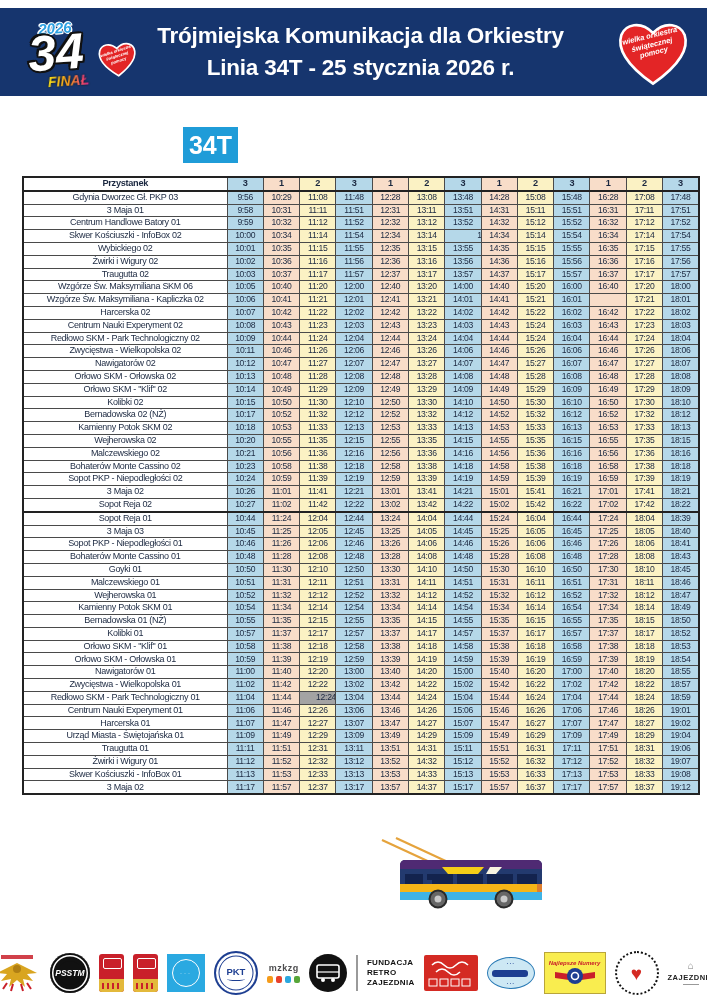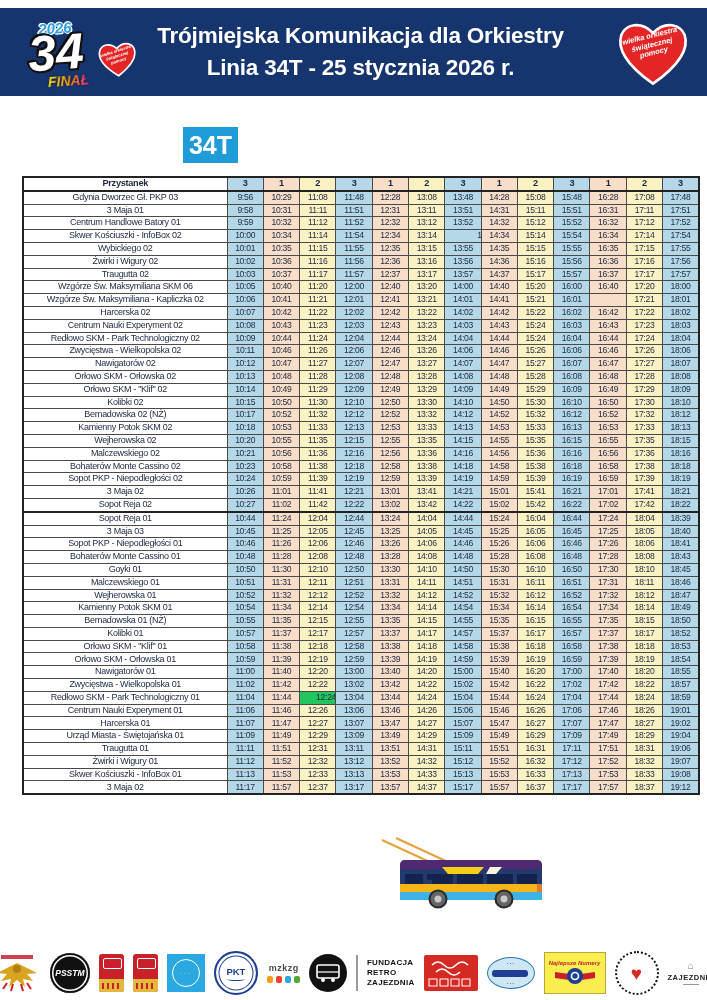--- a/index.html
+++ b/index.html
@@ -772,21 +772,21 @@
           <td style="background: rgb(251, 242, 196);">16:22</td>
           <td style="background: rgb(181, 216, 233);">17:02</td>
           <td style="background: rgb(248, 221, 201);">17:42</td>
           <td style="background: rgb(251, 242, 196);">18:22</td>
           <td style="background: rgb(181, 216, 233);">18:57</td>
         </tr>
         <tr>
           <td class="stop">Redłowo SKM - Park Technologiczny 01</td>
           <td style="background: rgb(181, 216, 233);">11:04</td>
           <td style="background: rgb(248, 221, 201);">11:44</td>
-          <td style="background: #22c55e; padding-left: 16px;">12:24</td>
+          <td style="background: #a3a3a3; padding-left: 16px;">12:24</td>
           <td style="background: rgb(181, 216, 233);">13:04</td>
           <td style="background: rgb(248, 221, 201);">13:44</td>
           <td style="background: rgb(251, 242, 196);">14:24</td>
           <td style="background: rgb(181, 216, 233);">15:04</td>
           <td style="background: rgb(248, 221, 201);">15:44</td>
           <td style="background: rgb(251, 242, 196);">16:24</td>
           <td style="background: rgb(181, 216, 233);">17:04</td>
           <td style="background: rgb(248, 221, 201);">17:44</td>
           <td style="background: rgb(251, 242, 196);">18:24</td>
           <td style="background: rgb(181, 216, 233);">18:59</td>

